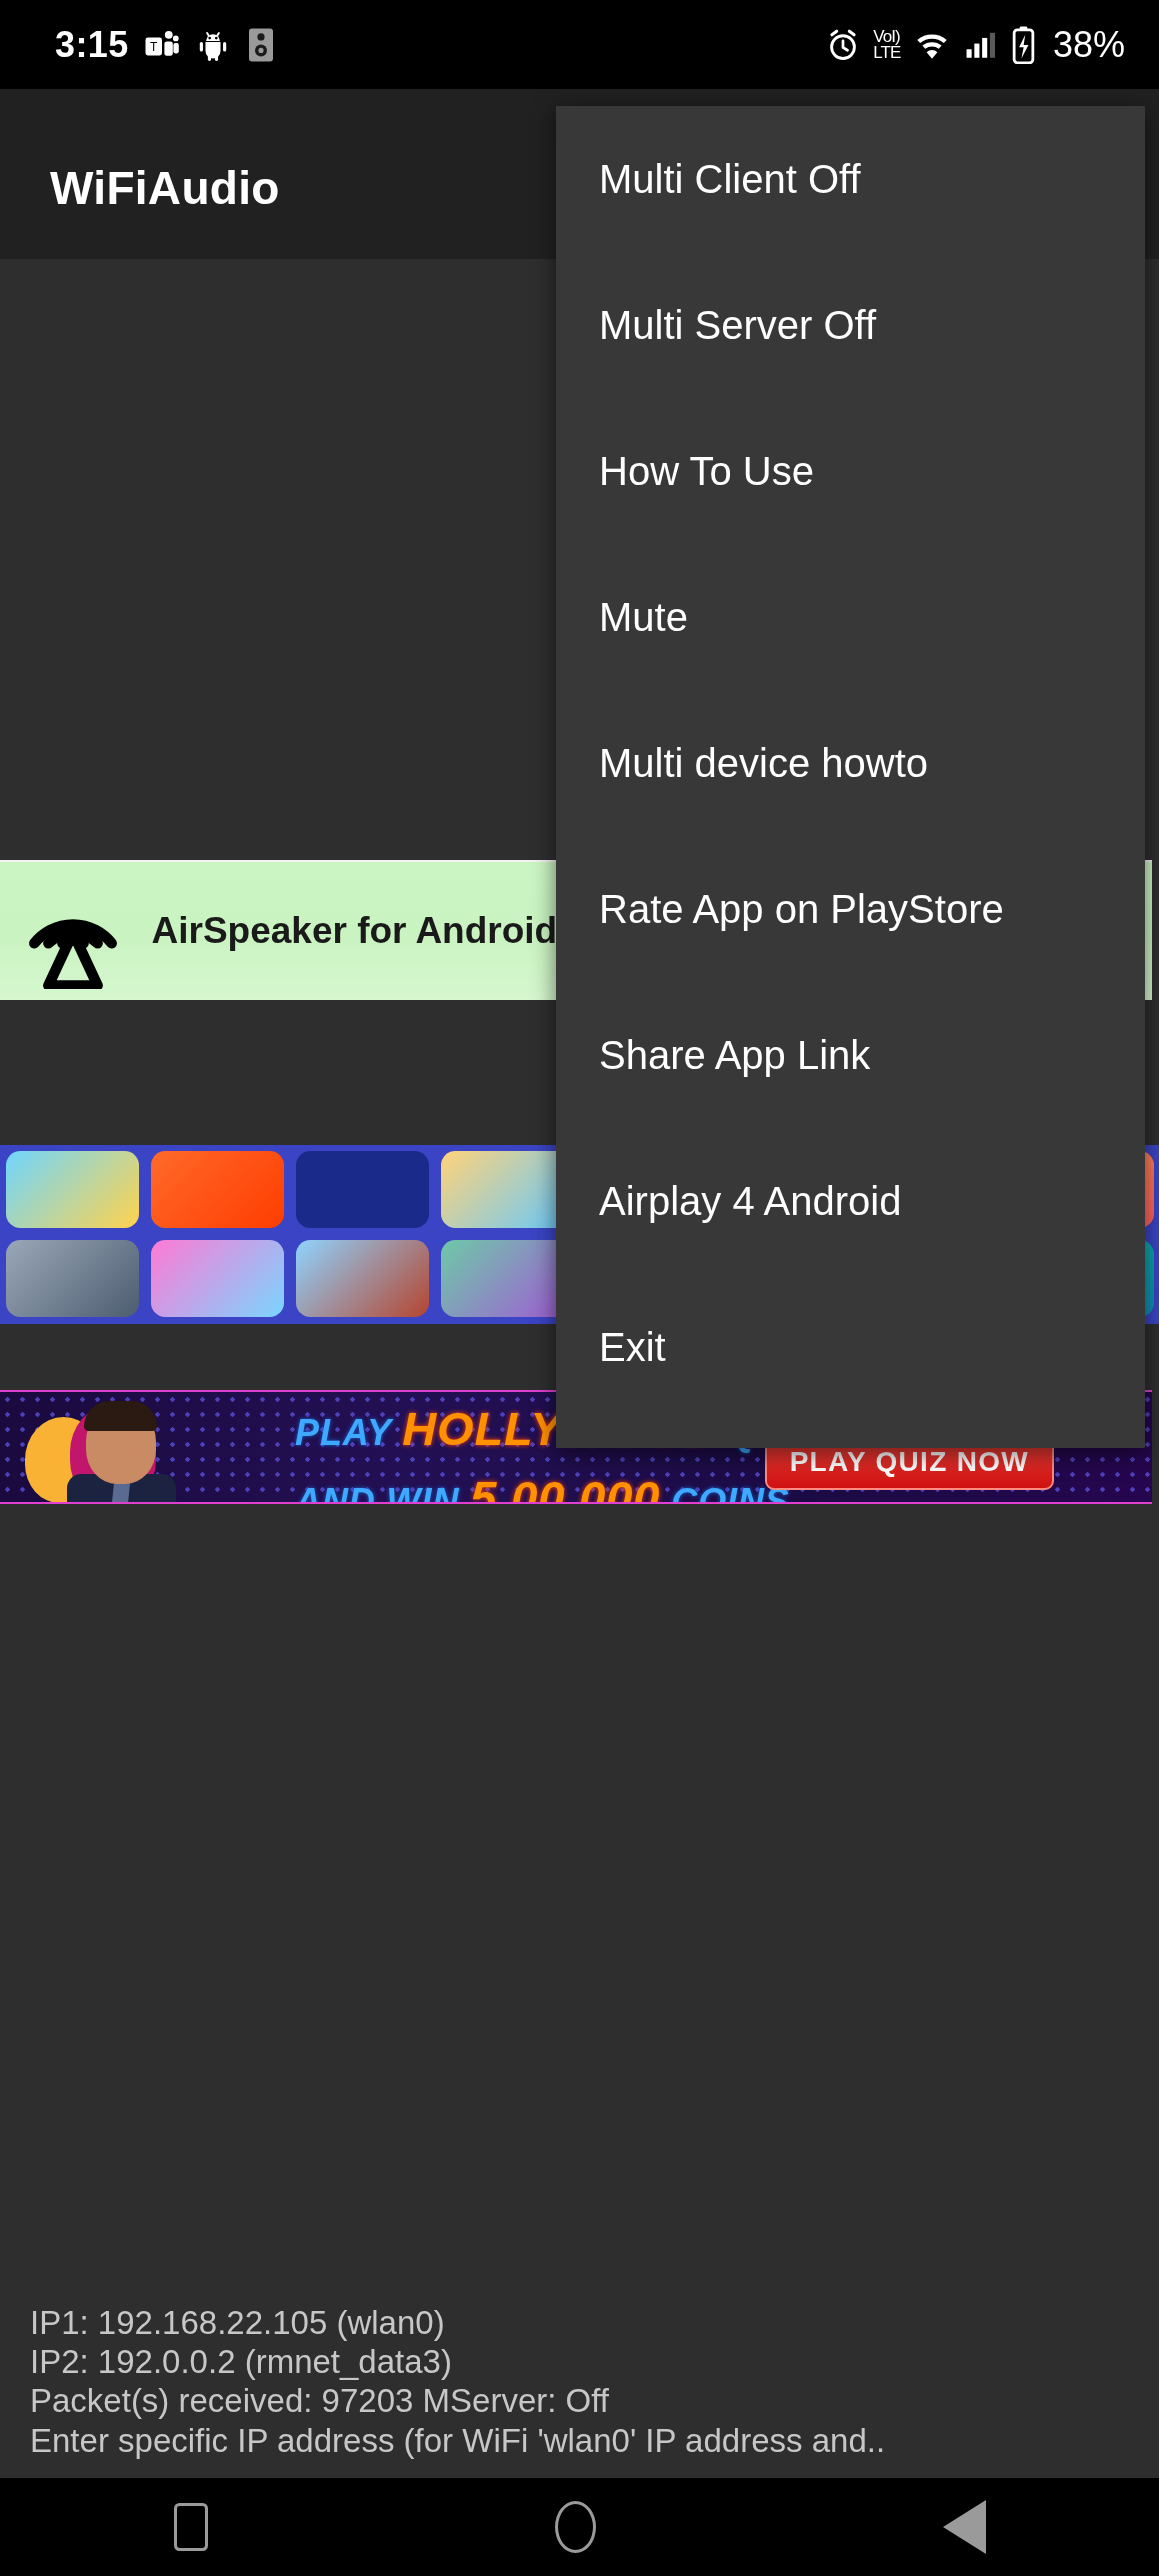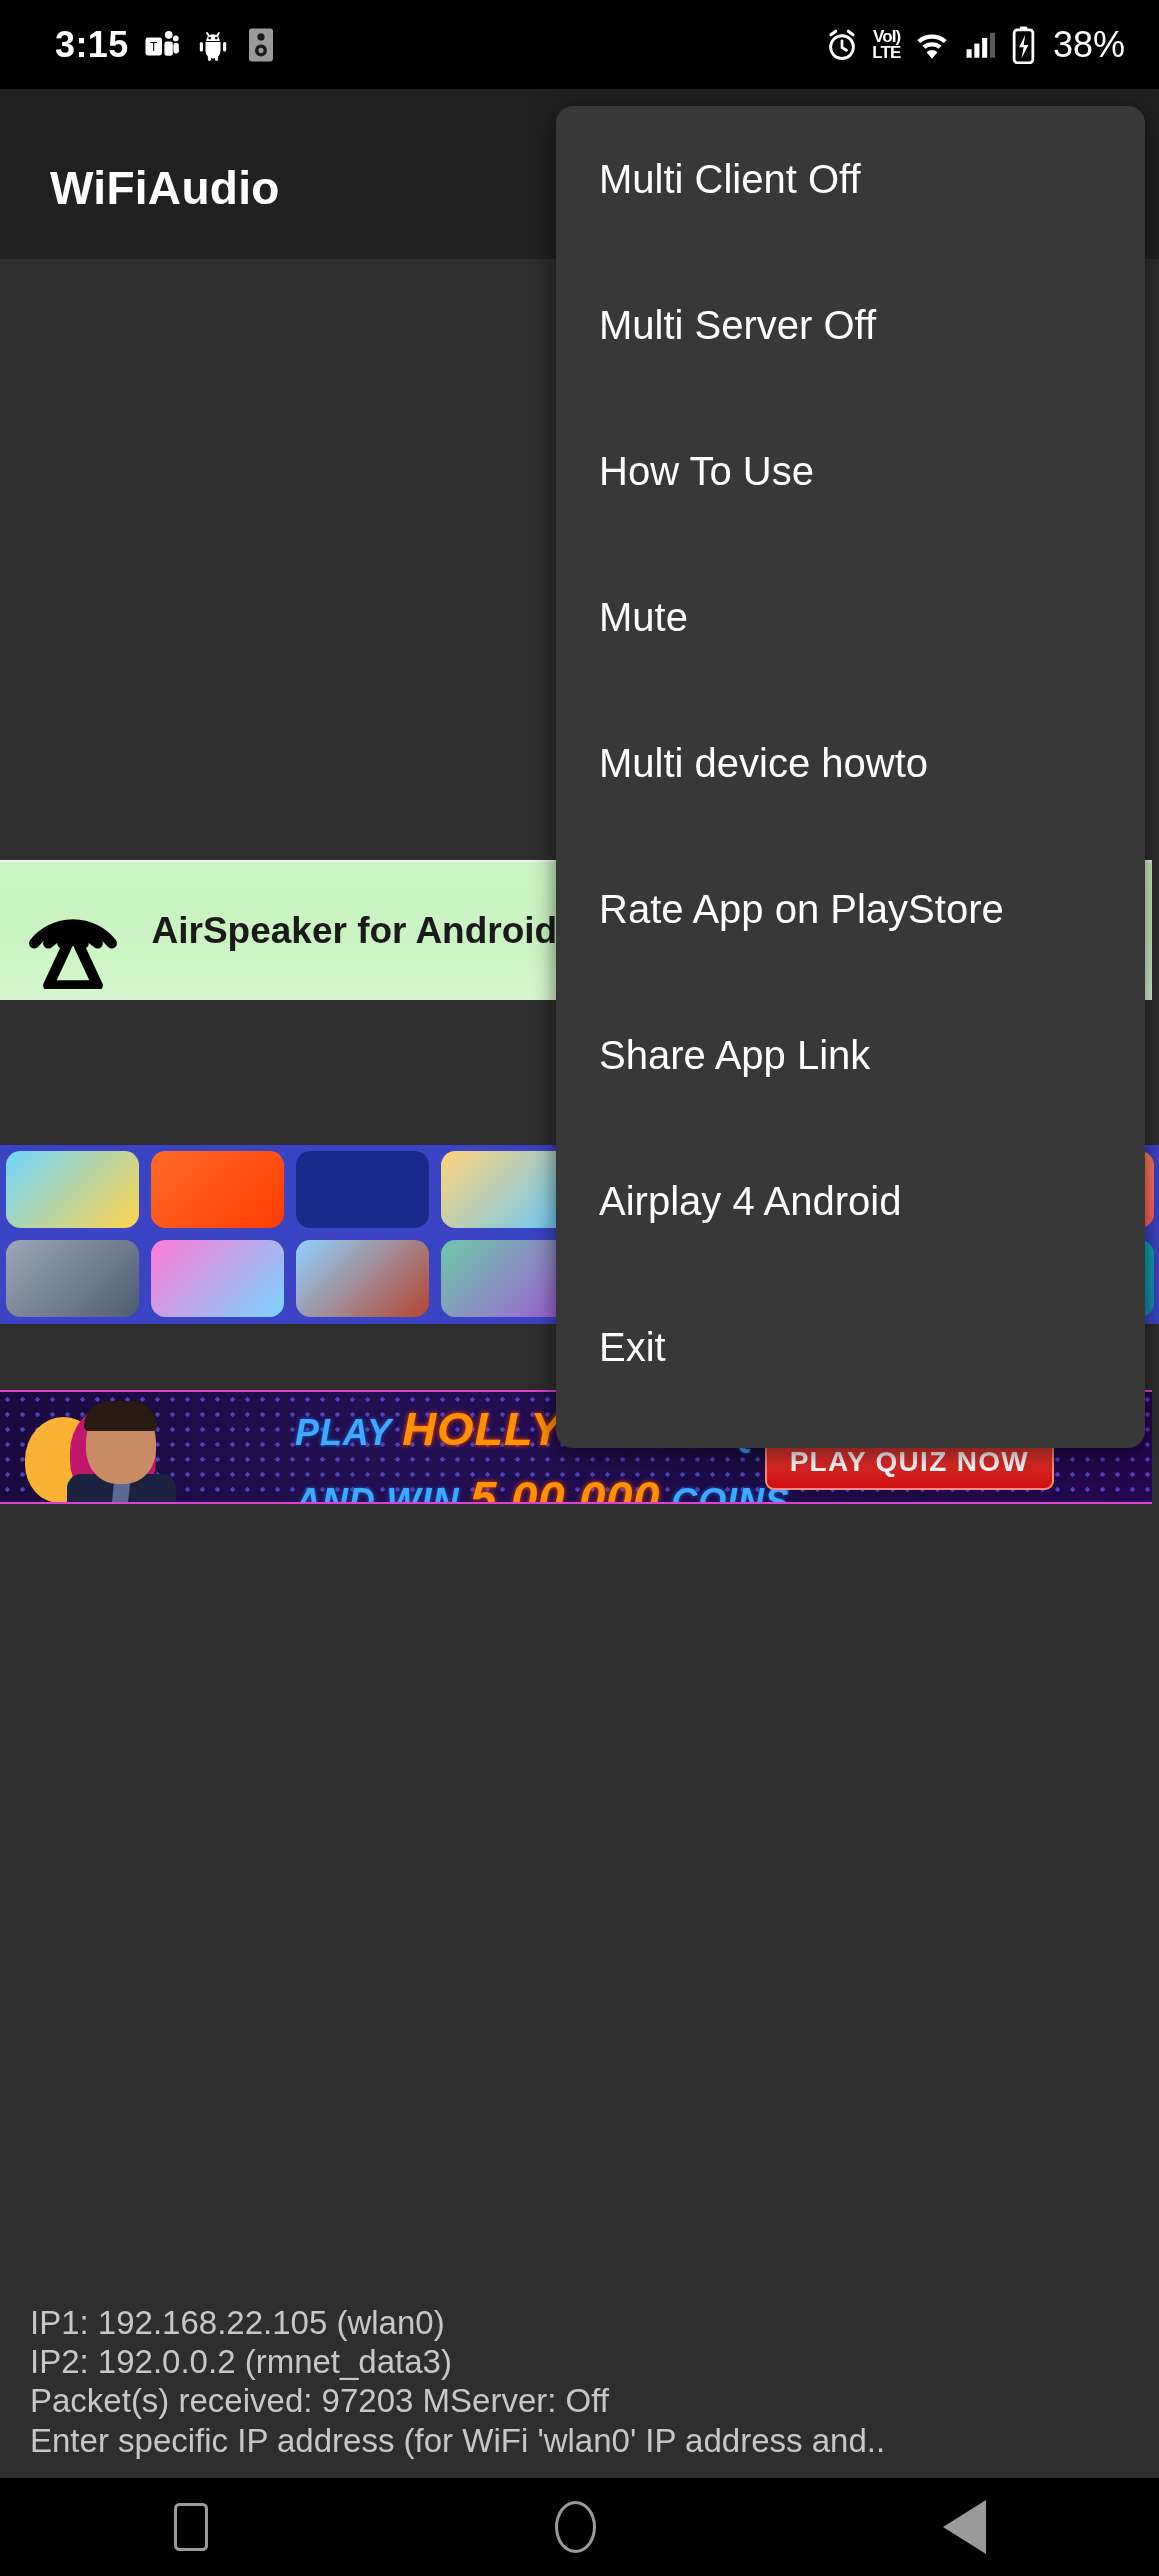--- a/index.html
+++ b/index.html
@@ -20,22 +20,22 @@
     background:#000; color:#fff;
     display:flex; align-items:center; justify-content:space-between;
     padding:0 34px 0 39px;
   }
   .sb-left { display:flex; align-items:center; gap:15px; }
   .sb-right { display:flex; align-items:center; gap:12.5px; }
   .sb-time { font-size:36px; font-weight:700; letter-spacing:0.4px;margin-left:16px; }
   .sb-pct  { font-size:36px; font-weight:400; margin-left:3.6px; }
   .sb-ico { display:inline-flex; align-items:center; justify-content:center; }
   .ico-volte {
-    display:flex; flex-direction:column; align-items:flex-end; justify-content:center;
-    line-height:0.92; font-weight:700; color:#fff;
+    display:flex; flex-direction:column; align-items:flex-start; justify-content:center;
+    line-height:0.92; font-weight:400; color:#fff;
   }
   .ico-volte span:first-child { font-size:17px; letter-spacing:-0.9px; }
   .ico-volte span:last-child  { font-size:17px; letter-spacing:-0.9px; }
 
   
   .appbar {
     position:absolute; top:89px; left:0; width:1159px; height:170px;
     background:#212121;
     display:flex; align-items:center;
   }
@@ -121,21 +121,21 @@
   
   .infoblock {
     position:absolute; left:30px; right:18px; bottom:116px;
     color:#c7c7c7; font-size:33px; line-height:1.19;
   }
   .infoblock div { white-space:nowrap; overflow:hidden; }
 
   
   .popup {
     position:absolute; left:556px; top:106px; width:589px; height:1342px;
-    background:#383838; border-radius:17px;
+    background:#383838; border-radius:1px;
     box-shadow:0 5.4px 23px rgba(0,0,0,.55);
   }
   .menu-item {
     height:146px; display:flex; align-items:center;
     padding-left:43px; color:#fff; font-size:40px; white-space:nowrap;
   }
 
   
   .navbar {
     position:absolute; left:0; bottom:0; width:1159px; height:98px;

